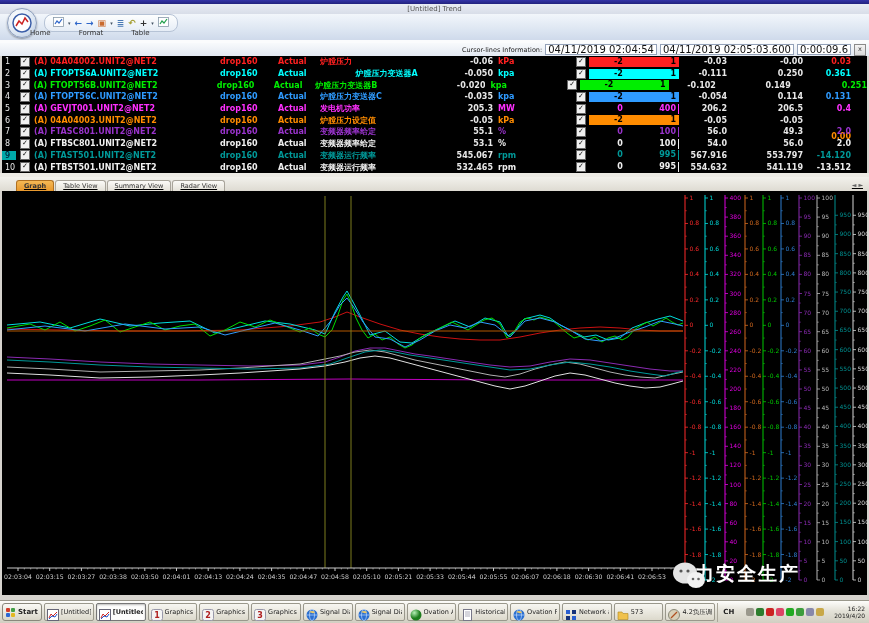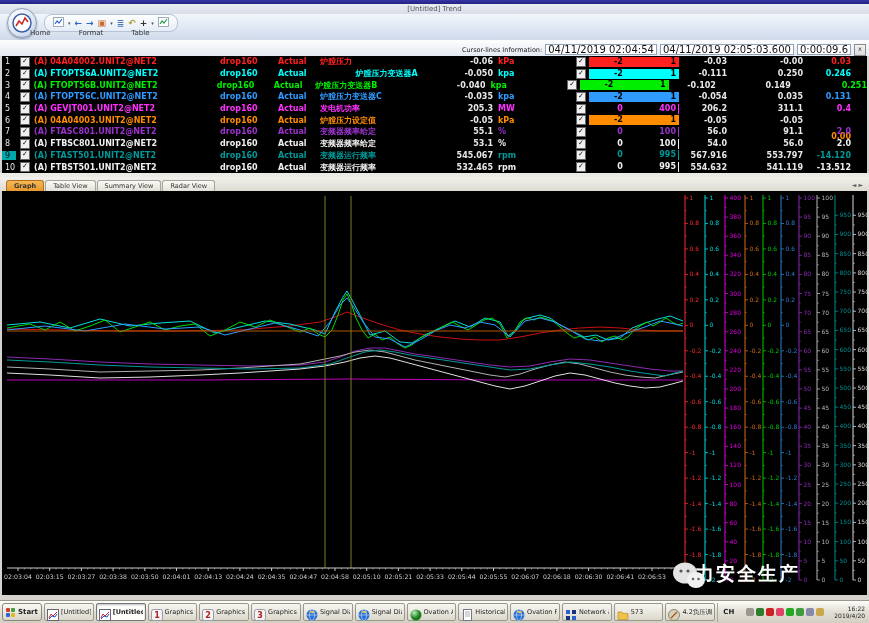--- a/index.html
+++ b/index.html
@@ -52,21 +52,21 @@
   .ccb2{width:16px;text-align:center;}
   .cbar{width:90px;display:flex;height:10px;line-height:10px;border-right:1px solid;}
   .cbar .bmin{flex:0 0 38%;text-align:right;}
   .cbar .bmax{flex:1;text-align:right;padding-right:2px;}
   .cc1{width:48px;text-align:right;color:#e8e8e8;}
   .cc2{width:76px;text-align:right;color:#e8e8e8;}
   .cdelta{width:48px;text-align:right;}
   
   .gap2{position:absolute;left:0;top:173px;width:869px;height:4px;background:#eceae4;}
   .vtabs{position:absolute;left:0;top:177px;width:869px;height:14px;background:linear-gradient(#f2f1ec,#dedbd2);
-         display:flex;align-items:flex-end;padding-left:6px;box-sizing:border-box;}
+         display:flex;align-items:flex-end;padding-left:16px;box-sizing:border-box;text-decoration:underline;}
   .vtab{font-size:6.5px;color:#333;padding:1px 7px;border:1px solid #a8a49a;border-bottom:none;
         border-radius:3px 3px 0 0;background:linear-gradient(#fbfaf7,#e4e1d8);margin-right:1px;}
   .vtab.sel{background:linear-gradient(#f5b955,#e8982d);border-color:#b07020;font-weight:700;}
   .vscroll{margin-left:auto;margin-right:6px;font-size:6px;color:#666;align-self:center;}
   
   .chart{position:absolute;left:0;top:191px;width:869px;height:404px;background:#000;
          border-left:2px solid #d6d3ce;border-right:2px solid #d6d3ce;box-sizing:border-box;}
   .chart svg{position:absolute;left:-2px;top:0;}
   .wm{position:absolute;left:672px;top:370px;display:flex;align-items:center;gap:6px;z-index:5;}
   .wmtext{font-size:19px;font-weight:700;color:#fff;letter-spacing:2px;white-space:nowrap;}
@@ -173,30 +173,30 @@
       <div class="c cval">-0.050</div>
       <div class="c cunits" style="color: rgb(0, 255, 255);">kpa</div>
       <div class="c csp"></div>
       <div class="c ccb2"><span class="cb">✓</span></div>
       <div class="c cbar" style="border-right-color: rgb(0, 255, 255); background: rgb(0, 255, 255); color: rgb(0, 0, 0);">
         <span class="bmin">-2</span>
         <span class="bmax">1</span>
       </div>
       <div class="c cc1">-0.111</div>
       <div class="c cc2">0.250</div>
-      <div class="c cdelta" style="color: rgb(0, 255, 255);">0.246</div>
+      <div class="c cdelta" style="color: rgb(0, 255, 255);">0.361</div>
     </div>
     <div class="trow">
       <div class="c num">3</div>
       <div class="c cbc"><span class="cb">✓</span></div>
       <div class="c cname" style="color: rgb(0, 238, 0);">(A) FTOPT56B.UNIT2@NET2</div>
       <div class="c cdrop" style="color: rgb(0, 238, 0);">drop160</div>
       <div class="c cmode" style="color: rgb(0, 238, 0);">Actual</div>
       <div class="c cdesc" style="color: rgb(0, 238, 0);">炉膛压力变送器B</div>
-      <div class="c cval">-0.040</div>
+      <div class="c cval">-0.020</div>
       <div class="c cunits" style="color: rgb(0, 238, 0);">kpa</div>
       <div class="c csp"></div>
       <div class="c ccb2"><span class="cb">✓</span></div>
       <div class="c cbar" style="border-right-color: rgb(0, 238, 0); background: rgb(0, 238, 0); color: rgb(0, 0, 0);">
         <span class="bmin">-2</span>
         <span class="bmax">1</span>
       </div>
       <div class="c cc1">-0.102</div>
       <div class="c cc2">0.149</div>
       <div class="c cdelta" style="color: rgb(0, 238, 0); margin-left: 29px;">0.251</div>
@@ -210,40 +210,40 @@
       <div class="c cdesc" style="color: rgb(47, 155, 255);">炉膛压力变送器C</div>
       <div class="c cval">-0.035</div>
       <div class="c cunits" style="color: rgb(47, 155, 255);">kpa</div>
       <div class="c csp"></div>
       <div class="c ccb2"><span class="cb">✓</span></div>
       <div class="c cbar" style="border-right-color: rgb(47, 155, 255); background: rgb(47, 155, 255); color: rgb(0, 0, 0);">
         <span class="bmin">-2</span>
         <span class="bmax">1</span>
       </div>
       <div class="c cc1">-0.054</div>
-      <div class="c cc2">0.035</div>
+      <div class="c cc2">0.114</div>
       <div class="c cdelta" style="color: rgb(47, 155, 255);">0.131</div>
     </div>
     <div class="trow">
       <div class="c num">5</div>
       <div class="c cbc"><span class="cb">✓</span></div>
       <div class="c cname" style="color: rgb(255, 48, 255);">(A) GEVJT001.UNIT2@NET2</div>
       <div class="c cdrop" style="color: rgb(255, 48, 255);">drop160</div>
       <div class="c cmode" style="color: rgb(255, 48, 255);">Actual</div>
       <div class="c cdesc" style="color: rgb(255, 48, 255);">发电机功率</div>
       <div class="c cval">205.3</div>
       <div class="c cunits" style="color: rgb(255, 48, 255);">MW</div>
       <div class="c csp"></div>
       <div class="c ccb2"><span class="cb">✓</span></div>
       <div class="c cbar" style="border-right-color: rgb(255, 48, 255); color: rgb(255, 48, 255);">
         <span class="bmin">0</span>
         <span class="bmax">400</span>
       </div>
       <div class="c cc1">206.2</div>
-      <div class="c cc2">311.1</div>
+      <div class="c cc2">206.5</div>
       <div class="c cdelta" style="color: rgb(255, 48, 255);">0.4</div>
     </div>
     <div class="trow">
       <div class="c num">6</div>
       <div class="c cbc"><span class="cb">✓</span></div>
       <div class="c cname" style="color: rgb(255, 140, 0);">(A) 04A04003.UNIT2@NET2</div>
       <div class="c cdrop" style="color: rgb(255, 140, 0);">drop160</div>
       <div class="c cmode" style="color: rgb(255, 140, 0);">Actual</div>
       <div class="c cdesc" style="color: rgb(255, 140, 0);">炉膛压力设定值</div>
       <div class="c cval">-0.05</div>
@@ -267,21 +267,21 @@
       <div class="c cdesc" style="color: rgb(153, 51, 204);">变频器频率给定</div>
       <div class="c cval">55.1</div>
       <div class="c cunits" style="color: rgb(153, 51, 204);">%</div>
       <div class="c csp"></div>
       <div class="c ccb2"><span class="cb">✓</span></div>
       <div class="c cbar" style="border-right-color: rgb(153, 51, 204); color: rgb(153, 51, 204);">
         <span class="bmin">0</span>
         <span class="bmax">100</span>
       </div>
       <div class="c cc1">56.0</div>
-      <div class="c cc2">91.1</div>
+      <div class="c cc2">49.3</div>
       <div class="c cdelta" style="color: rgb(153, 51, 204);">2.0</div>
     </div>
     <div class="trow">
       <div class="c num">8</div>
       <div class="c cbc"><span class="cb">✓</span></div>
       <div class="c cname" style="color: rgb(240, 240, 240);">(A) FTBSC801.UNIT2@NET2</div>
       <div class="c cdrop" style="color: rgb(240, 240, 240);">drop160</div>
       <div class="c cmode" style="color: rgb(240, 240, 240);">Actual</div>
       <div class="c cdesc" style="color: rgb(240, 240, 240);">变频器频率给定</div>
       <div class="c cval">53.1</div>

